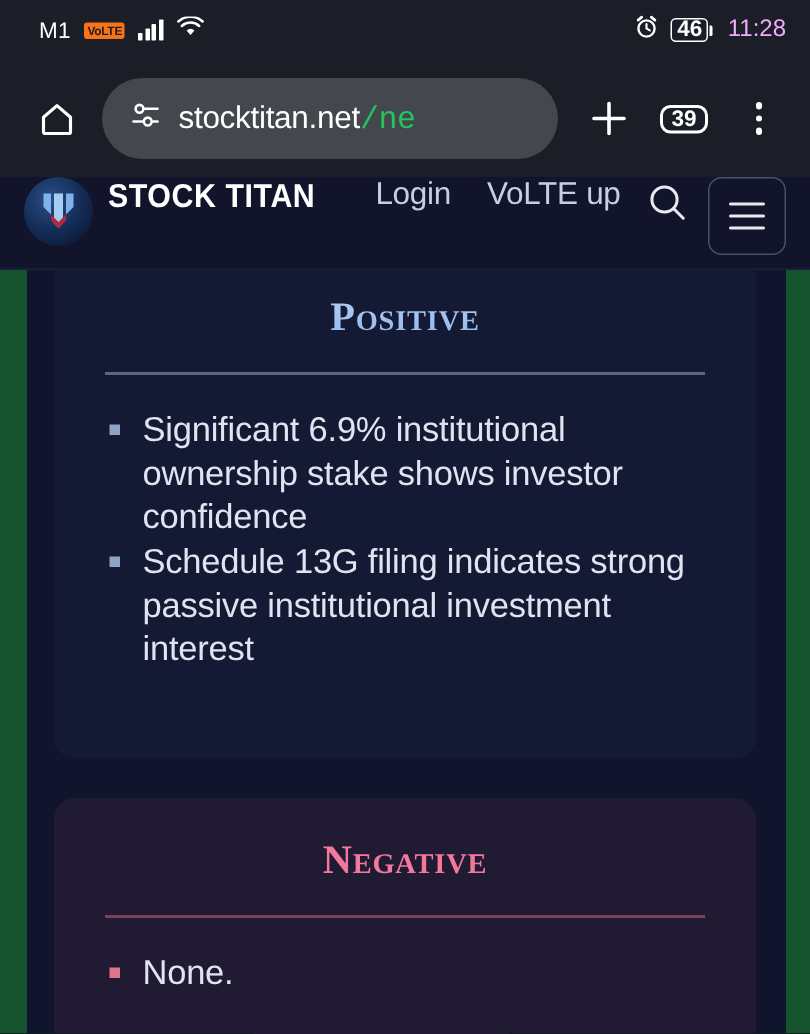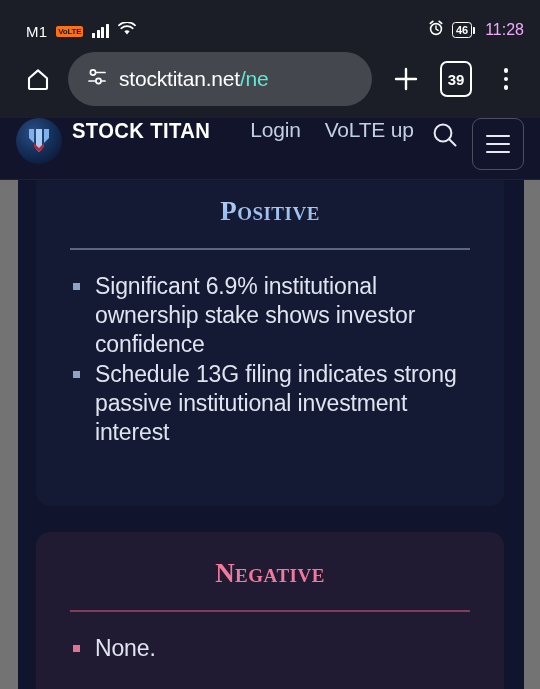--- a/index.html
+++ b/index.html
@@ -8,21 +8,21 @@
     overflow: hidden;
     background: #0a0a14;
     font-family: "Liberation Sans", sans-serif;
   }
 
   
   .statusbar {
     height: 40px;
     background: #1b1d27;
     display: flex;
-    align-items: flex-end;
+    align-items: center;
     justify-content: space-between;
     padding: 0 16px 0 26px;
     color: #ffffff;
   }
   .sb-left { display: flex; align-items: center; gap: 9px; }
   .sb-right { display: flex; align-items: center; gap: 8px; }
   .carrier { font-size: 15px; letter-spacing: .2px; color:#fff; }
   .volte {
     background: #f97316; color: #1b1d27;
     font-size: 8px; font-weight: bold;
@@ -30,21 +30,21 @@
     line-height: 9px; letter-spacing: -.2px;
   }
   .signal { display: flex; align-items: flex-end; gap: 1.5px; height: 14px; }
   .signal i { display:block; width: 3px; background: #fff; border-radius: .5px; }
   .signal i:nth-child(1){ height: 5px; }
   .signal i:nth-child(2){ height: 8px; }
   .signal i:nth-child(3){ height: 11px; }
   .signal i:nth-child(4){ height: 14px; }
   .battery {
     border: 1.6px solid #fff; border-radius: 3.5px;
-    font-size: 11px; font-weight: 600;
+    font-size: 15px; font-weight: 600;
     padding: 0px 3px; line-height: 14px;
     position: relative; color:#fff;
   }
   .battery::after {
     content:''; position:absolute; right:-4px; top:4px;
     width:2px; height:7px; background:#fff; border-radius:0 1px 1px 0;
   }
   .clock { font-size: 16px; color:#f0abfc; margin-left:5px; }
 
   
@@ -69,23 +69,23 @@
     display: flex; align-items: center;
     padding: 0 18px;
     gap: 11px;
     overflow: hidden;
     margin-right: 4px;
   }
   .url-text {
     font-size: 21px; color: #ffffff;
     white-space: nowrap; letter-spacing: -.2px;
   }
-  .url-text .dim { color: #5eead4; }
+  .url-text .dim { color: #22c55e; font-family: Liberation Mono, monospace; }
   .tabcount {
-    width: 32px; height: 36px;
+    width: 32px; height: 19px;
     border: 2.4px solid #fff; border-radius: 7px;
     display:flex; align-items:center; justify-content:center;
     font-size: 15px; font-weight: 600; color:#fff;
   }
   .dots { display:flex; flex-direction:column; gap:4px; align-items:center; }
   .dots span { width:4.5px; height:4.5px; border-radius:50%; background:#fff; display:block; }
 
   
   .siteheader {
     height: 62px;
@@ -126,21 +126,21 @@
     gap: 6px;
     margin-left: 10px;
     flex: 0 0 auto;
   }
   .hamburger span { display:block; width:24px; height:2.2px; background:#e7eaf2; border-radius:2px; }
 
   
   .page {
     position: relative;
     height: calc(689px - 40px - 78px - 62px);
-    background: #737373;
+    background: #14532d;
     overflow: hidden;
     text-decoration: underline;
   }
   .content-col {
     position: absolute;
     left: 18px; right: 16px; top: 0; bottom: 0;
     background: #10142c;
   }
   .card {
     position: absolute;

